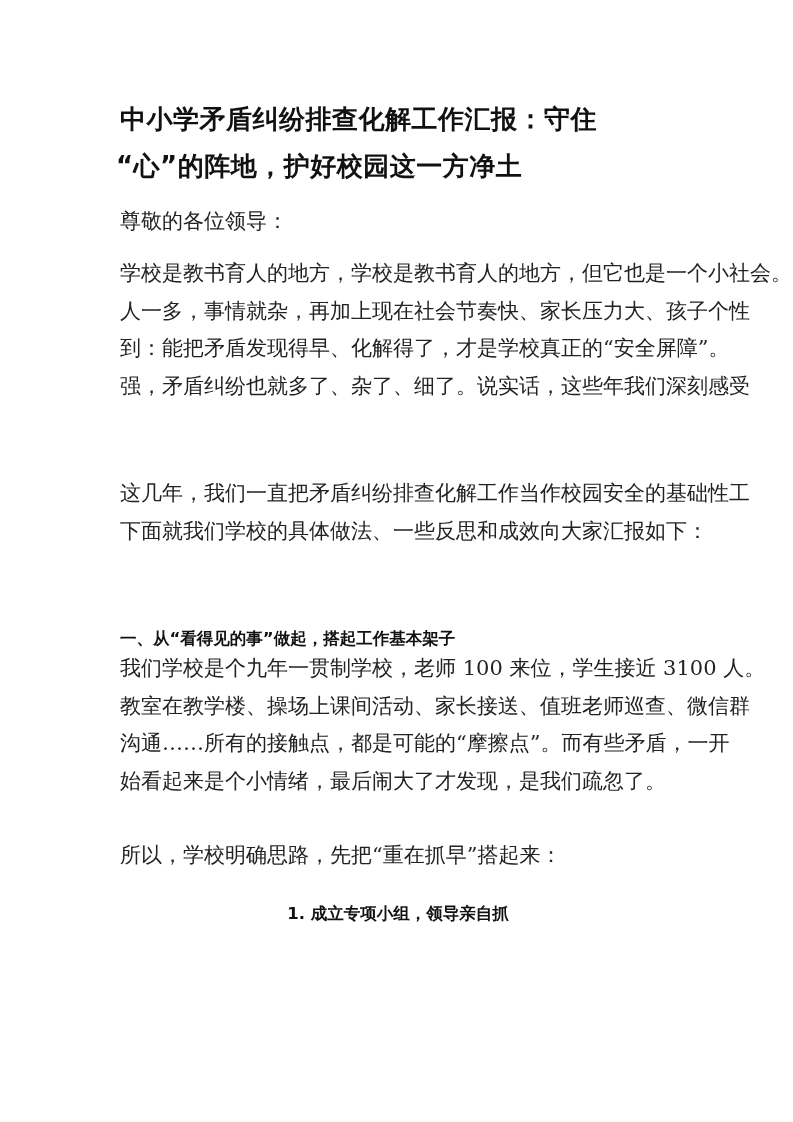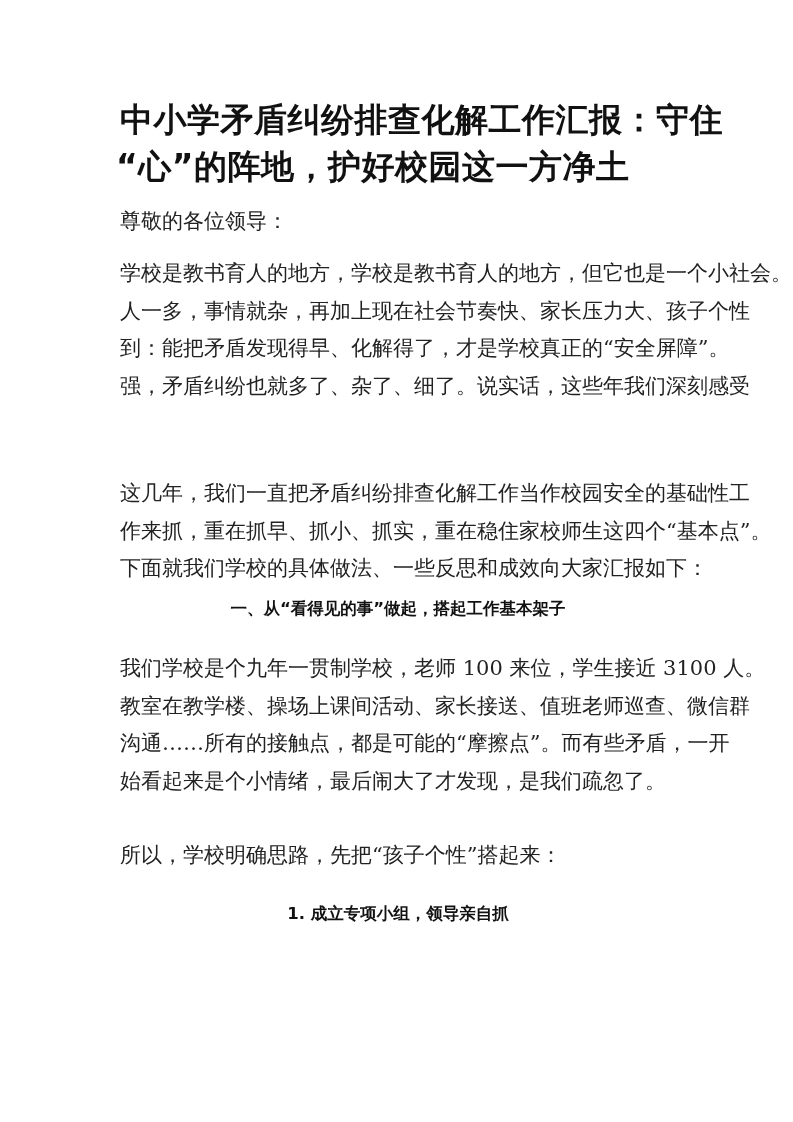--- a/index.html
+++ b/index.html
@@ -21,21 +21,21 @@
       top: 0;
       width: 556px;
     }
     .title {
       position: absolute;
       left: 0;
       top: 96px;
       width: 560px;
       font-family: "DejaVu Sans", "Liberation Sans", sans-serif;
       font-weight: bold;
-      font-size: 33px;
+      font-size: 26px;
       line-height: 47px;
       color: #111111;
       margin: 0;
       letter-spacing: 0.5px;
     }
     .title .line { display: block; white-space: nowrap; }
     .title .line2 { margin-left: -4px; }
     .p {
       position: absolute;
       left: 0;
@@ -75,32 +75,31 @@
 
   <p class="p" style="top: 255px;">
     <span class="line">学校是教书育人的地方，学校是教书育人的地方，但它也是一个小社会。</span>
     <span class="line">人一多，事情就杂，再加上现在社会节奏快、家长压力大、孩子个性</span>
     <span class="line">到：能把矛盾发现得早、化解得了，才是学校真正的“安全屏障”。</span>
     <span class="line">强，矛盾纠纷也就多了、杂了、细了。说实话，这些年我们深刻感受</span>
   </p>
 
   <p class="p" style="top: 475px;">
     <span class="line">这几年，我们一直把矛盾纠纷排查化解工作当作校园安全的基础性工</span>
-    <span class="line">作来抓，重在抓早、抓小、抓实，重在稳住家校师生这四个“基本点”。</span>
     <span class="line">下面就我们学校的具体做法、一些反思和成效向大家汇报如下：</span>
   </p>
 
-  <h2 class="heading" style="top: 594px; text-align: center;">一、从“看得见的事”做起，搭起工作基本架子</h2>
+  <h2 class="heading" style="top: 624px;">一、从“看得见的事”做起，搭起工作基本架子</h2>
 
   <p class="p" style="top: 650px;">
     <span class="line">我们学校是个九年一贯制学校，老师 100 来位，学生接近 3100 人。</span>
     <span class="line">教室在教学楼、操场上课间活动、家长接送、值班老师巡查、微信群</span>
     <span class="line">沟通……所有的接触点，都是可能的“摩擦点”。而有些矛盾，一开</span>
     <span class="line">始看起来是个小情绪，最后闹大了才发现，是我们疏忽了。</span>
   </p>
 
   <p class="p" style="top: 837px;">
-    <span class="line">所以，学校明确思路，先把“孩子个性”搭起来：</span>
+    <span class="line">所以，学校明确思路，先把“重在抓早”搭起来：</span>
   </p>
 
   <h3 class="heading" style="top: 899px; text-align: center;">1.  成立专项小组，领导亲自抓</h3>
 
 </div>
 
 </body></html>

